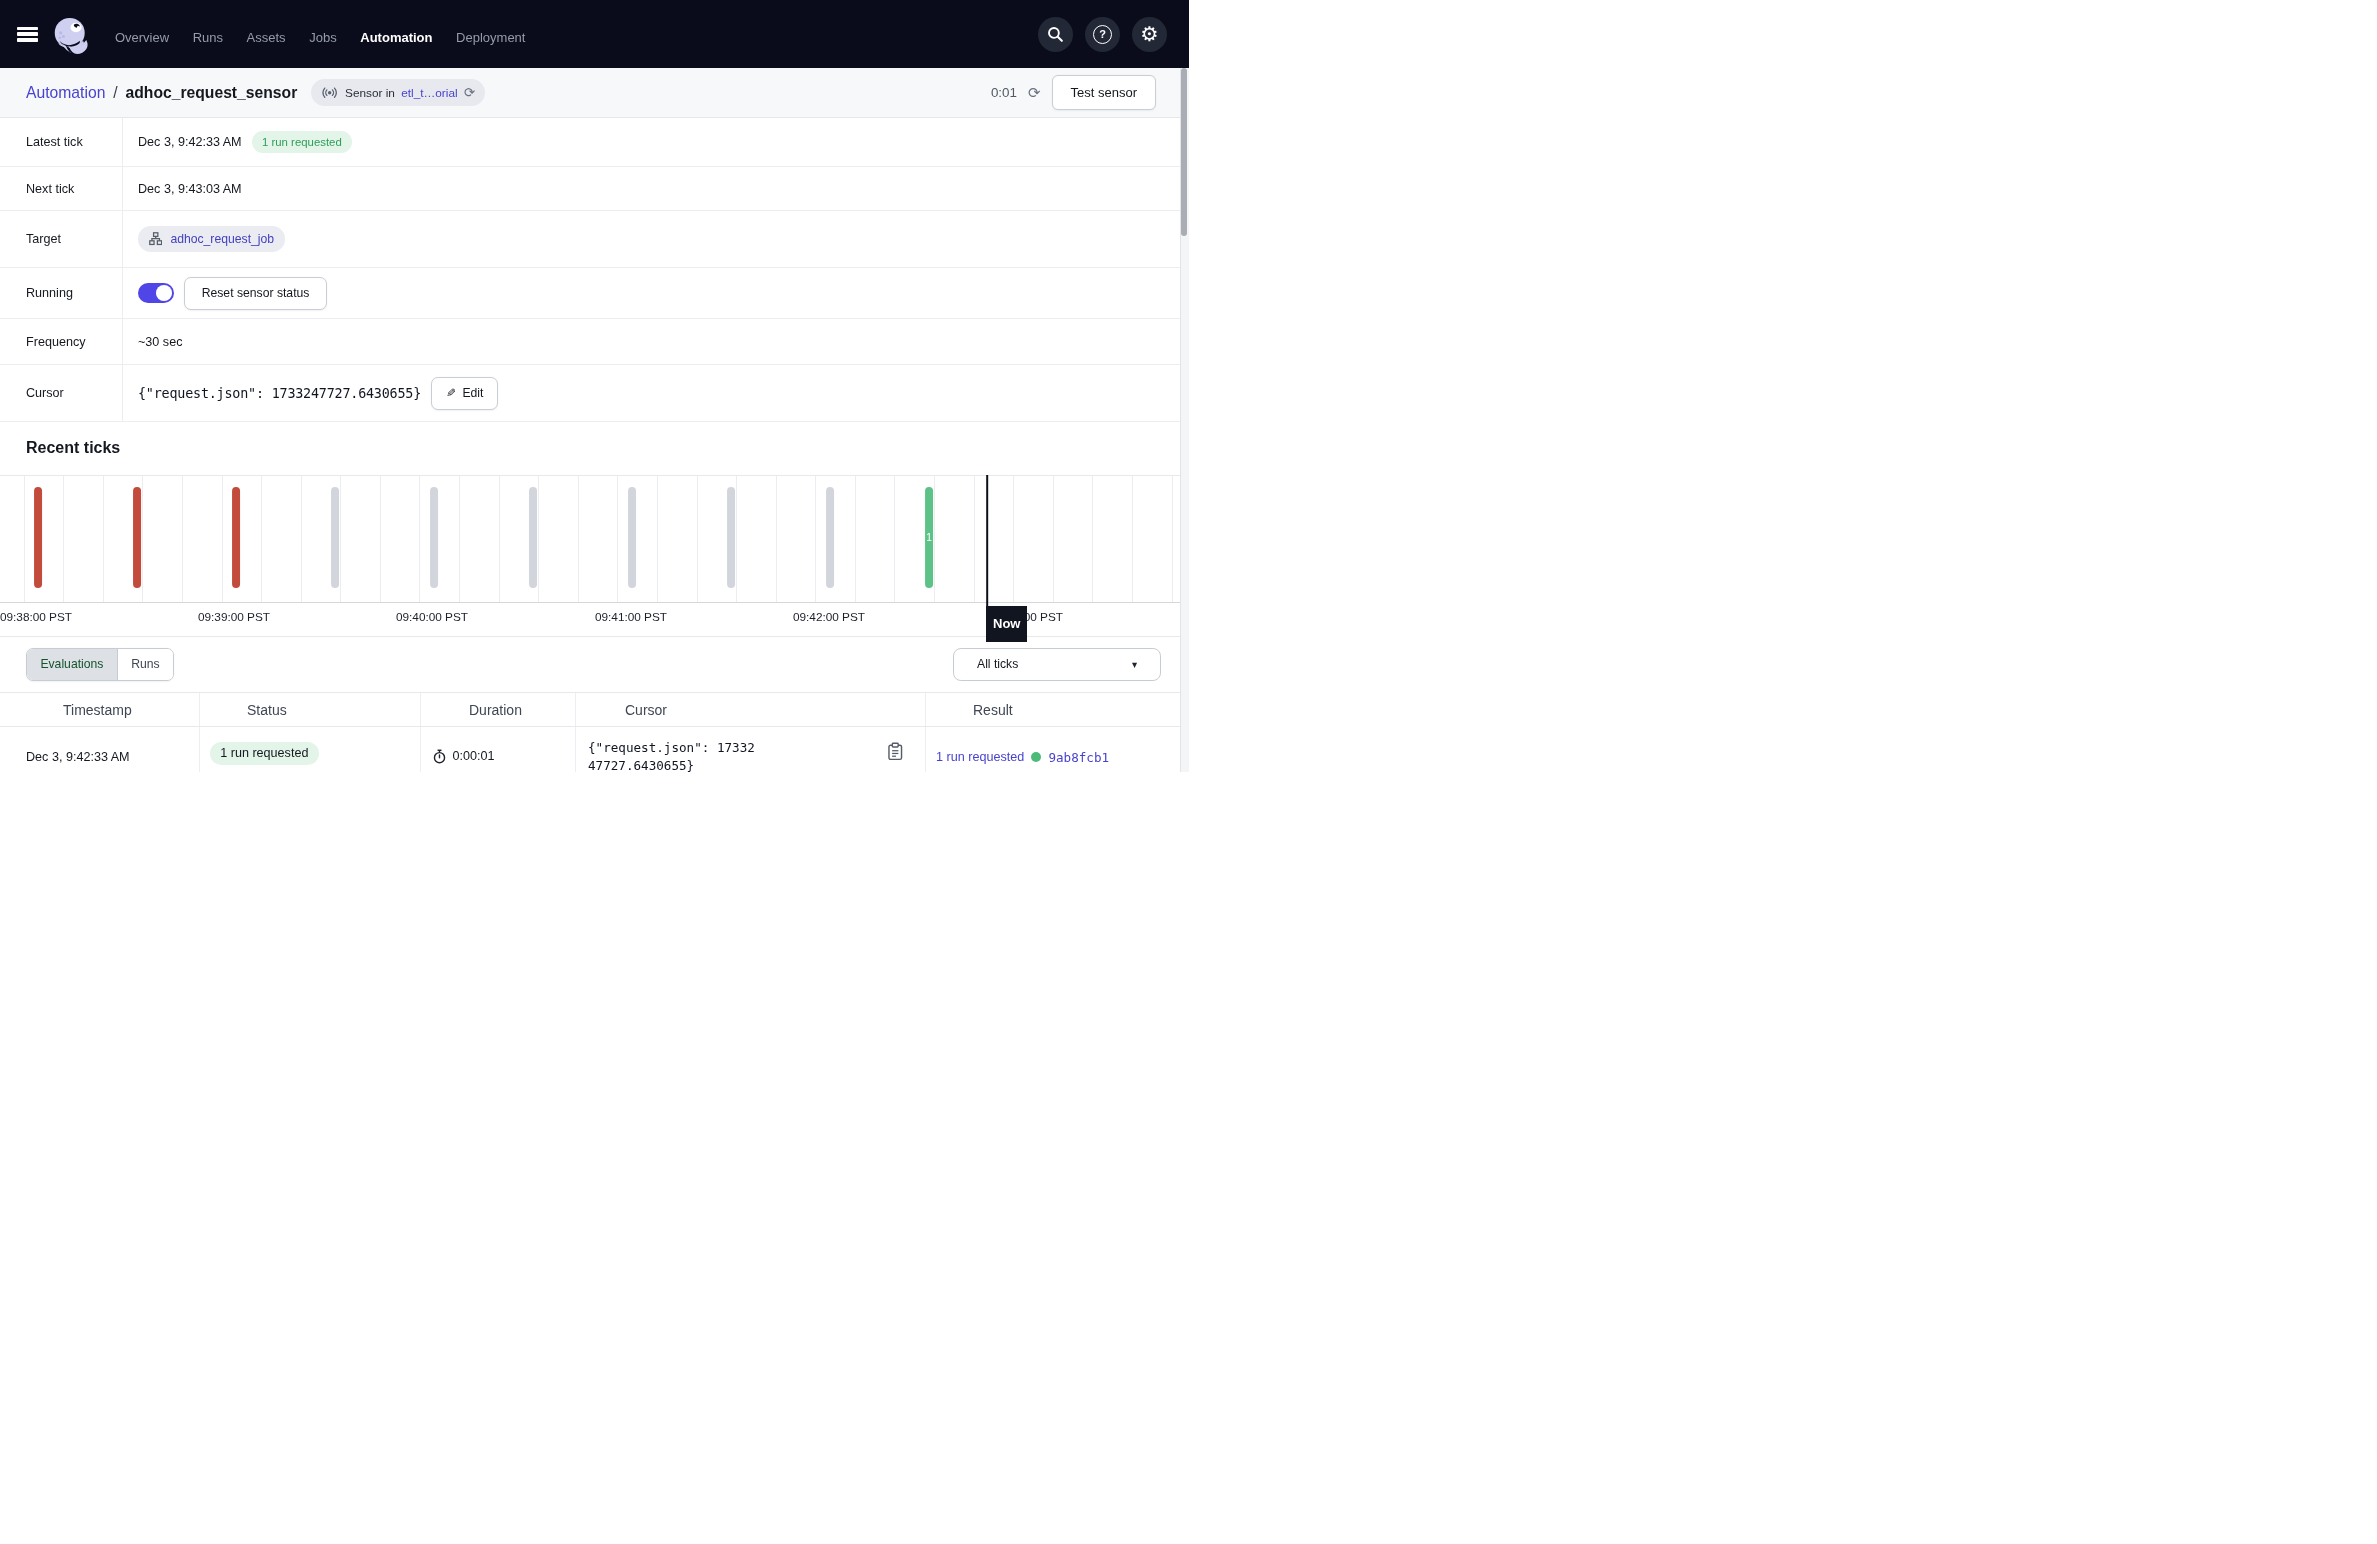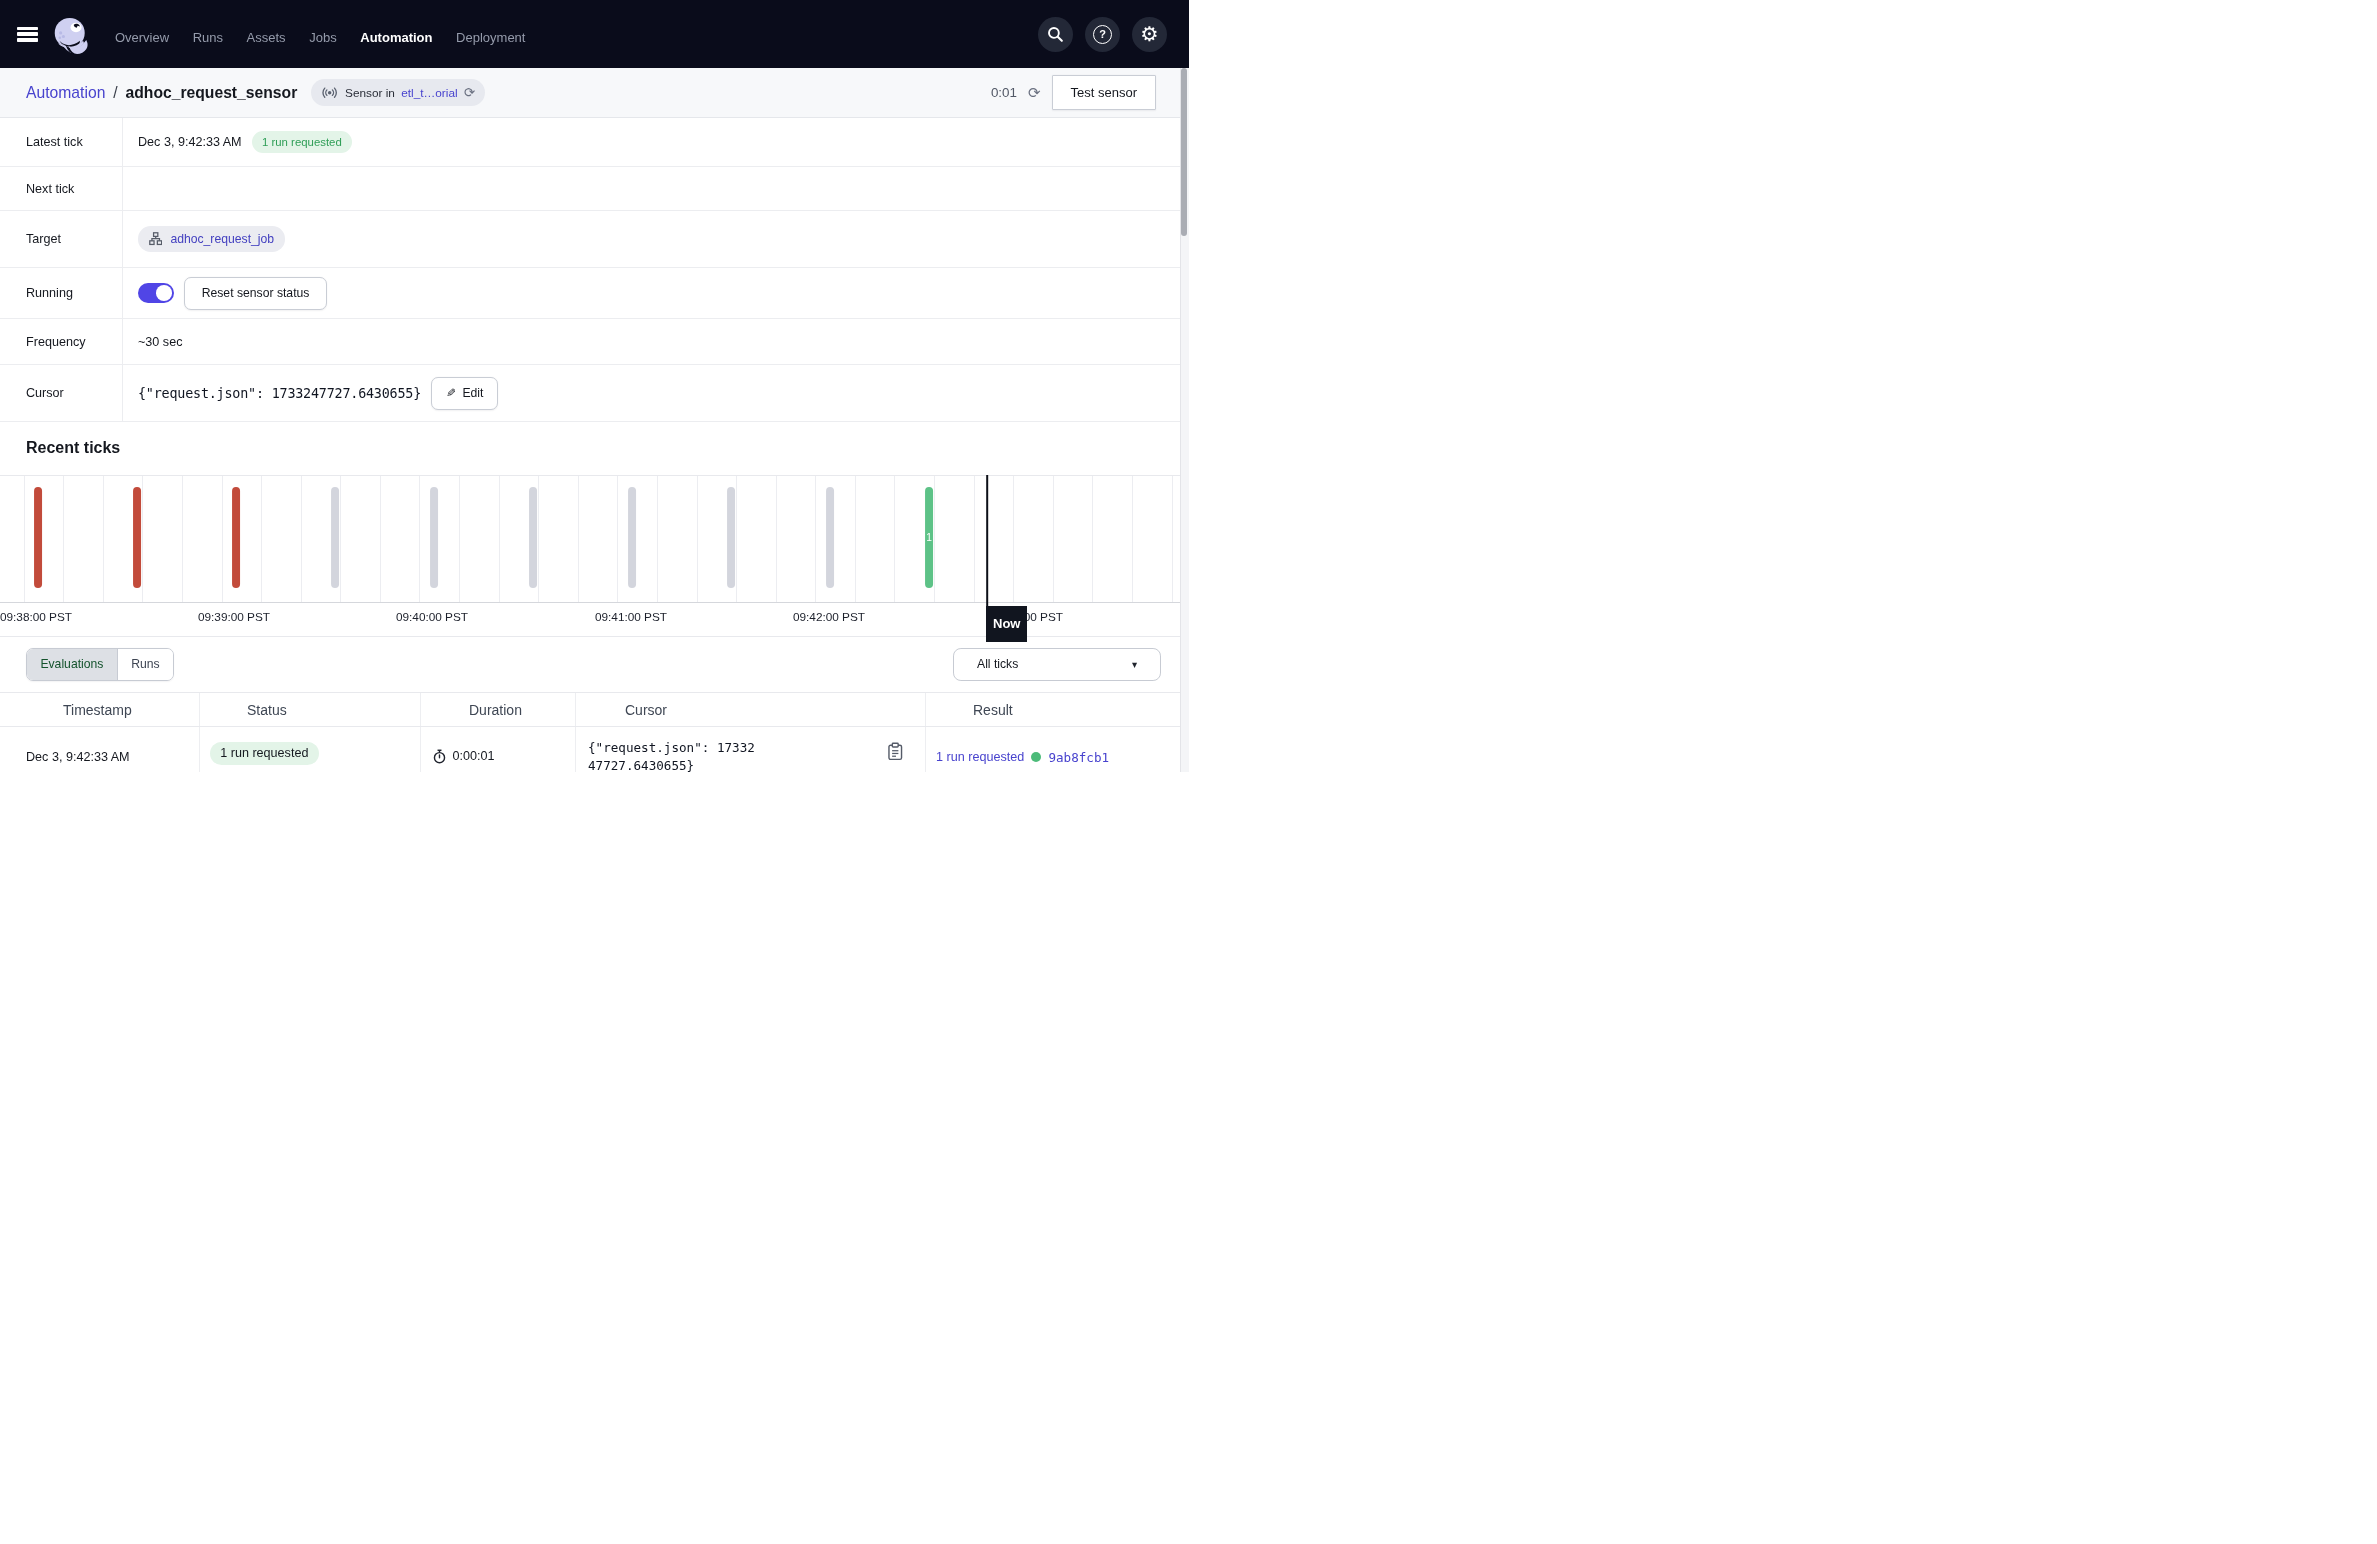--- a/index.html
+++ b/index.html
@@ -25,21 +25,21 @@
   .crumb-section { font-size: 15.7px; color: #4843CE; text-decoration: none; font-weight: 500; }
   .crumb-sep { font-size: 15.7px; color: #3A3F4A; margin: 0 7.9px; }
   .crumb-name { font-size: 15.7px; color: #15181F; font-weight: 700; }
   .sensor-pill { margin-left: 14px; height: 27px; background: #E7E9EF; border-radius: 13.4px; display: flex; align-items: center; gap: 6.3px; padding: 0 10.2px; }
   .sensor-pill .pill-text { font-size: 11.8px; color: #2A2E38; }
   .sensor-pill a { font-size: 11.8px; color: #4843CE; text-decoration: none; }
   .refresh-glyph { font-size: 13.4px; color: #6A7080; line-height: 1; }
   .crumb-right { margin-left: auto; display: flex; align-items: center; gap: 11px; }
   .timer { font-size: 13.4px; color: #525866; }
   .btn { background: #fff; border: 0.8px solid #C9CDD5; border-radius: 7px; color: #15181F; display: inline-flex; align-items: center; justify-content: center; cursor: pointer; box-shadow: 0 0.8px 1.6px rgba(20,24,40,.06); font-family: "Liberation Sans", sans-serif; }
-  .test-btn { height: 35px; padding: 16px 18px; font-size: 13px; border-radius: 1px; }
+  .test-btn { height: 35px; padding: 16px 18px; font-size: 13px; border-radius: 6px; }
 
   
   .drow { display: flex; border-bottom: 0.8px solid #ECEDF0; }
   .drow-label { width: 123px; flex: 0 0 123px; border-right: 0.8px solid #ECEDF0; display: flex; align-items: center; padding-left: 26px; font-size: 12.6px; color: #15181F; }
   .drow-content { flex: 1; display: flex; align-items: center; padding-left: 15px; gap: 10.2px; }
   .value-text { font-size: 12.6px; color: #15181F; }
   .green-badge { background: #E3F4E8; color: #2F9E57; font-size: 11.4px; border-radius: 11.8px; padding: 4.7px 10.2px; white-space: nowrap; }
   .target-pill { height: 26px; background: #EBECF1; border-radius: 12.6px; display: flex; align-items: center; gap: 8px; padding: 0 11px; text-decoration: none; }
   .target-pill span { font-size: 12.2px; color: #4340C0; }
   .toggle { position: relative; width: 36px; height: 20.4px; border-radius: 10.2px; background: #5045E6; border: 0; cursor: pointer; }
@@ -160,20 +160,23 @@
   <div>
     <div class="drow" style="height:49px;">
       <div class="drow-label">Latest tick</div>
       <div class="drow-content">
         <span class="value-text">Dec 3, 9:42:33 AM</span>
         <span class="green-badge">1 run requested</span>
       </div>
     </div>
     <div class="drow" style="height:44px;">
       <div class="drow-label">Next tick</div>
+      <div class="drow-content">
+        <span class="value-text">Dec 3, 9:43:03 AM</span>
+      </div>
     </div>
     <div class="drow" style="height:57px;">
       <div class="drow-label">Target</div>
       <div class="drow-content">
         <a href="#" class="target-pill">
           <svg width="13.4" height="13.4" viewBox="0 0 17 17">
             <rect x="5.8" y="1" width="5.4" height="4.6" fill="none" stroke="#565C68" stroke-width="1.6"></rect>
             <rect x="1" y="11.2" width="5.4" height="4.6" fill="none" stroke="#565C68" stroke-width="1.6"></rect>
             <rect x="10.6" y="11.2" width="5.4" height="4.6" fill="none" stroke="#565C68" stroke-width="1.6"></rect>
             <path d="M8.5 5.6 v2.8 M3.7 11.2 v-2.8 h9.6 v2.8" fill="none" stroke="#565C68" stroke-width="1.6"></path>

